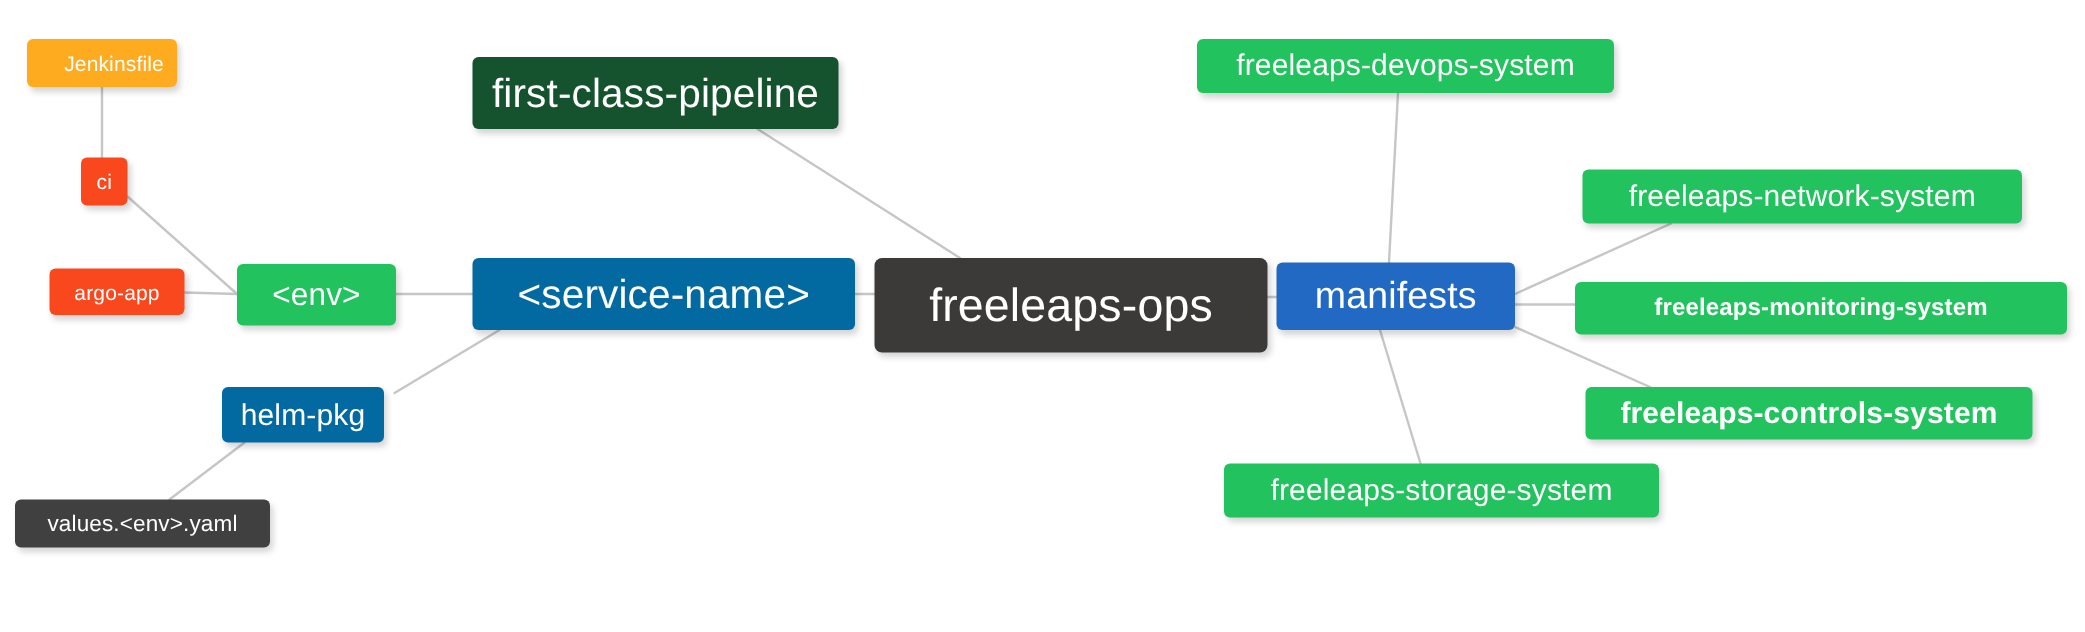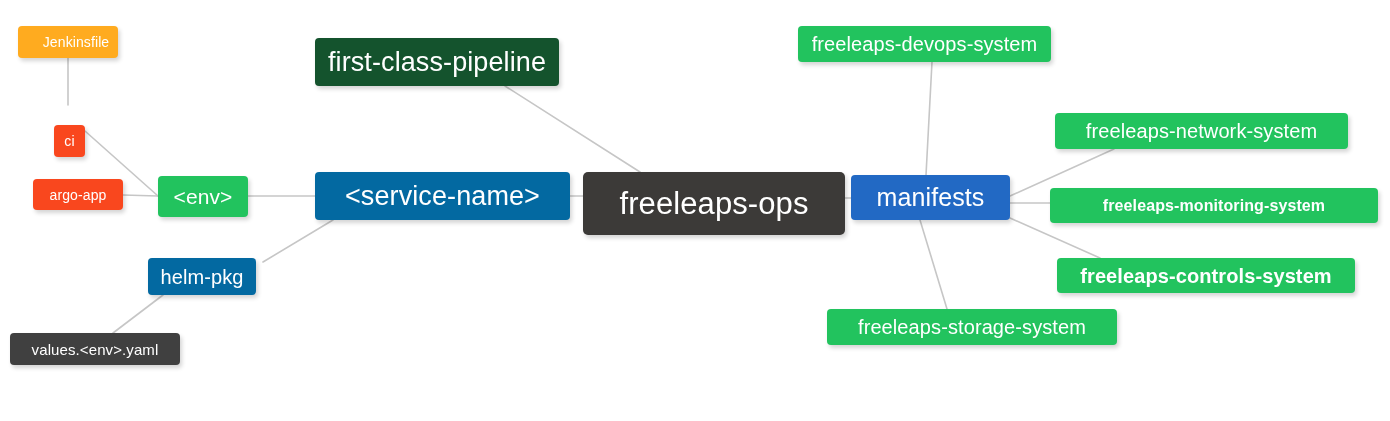--- a/index.html
+++ b/index.html
@@ -62,28 +62,28 @@
       <path d="M 570,196 L 583,196" fill="none" stroke="#c6c6c6" stroke-width="1.6" stroke-linecap="round"></path>
       <path d="M 845,198 L 851,198" fill="none" stroke="#c6c6c6" stroke-width="1.6" stroke-linecap="round"></path>
       <path d="M 926,175 L 932,62" fill="none" stroke="#c6c6c6" stroke-width="1.6" stroke-linecap="round"></path>
       <path d="M 1010,196 L 1114,149" fill="none" stroke="#c6c6c6" stroke-width="1.6" stroke-linecap="round"></path>
       <path d="M 1010,203 L 1050,203" fill="none" stroke="#c6c6c6" stroke-width="1.6" stroke-linecap="round"></path>
       <path d="M 1010,218 L 1100,258" fill="none" stroke="#c6c6c6" stroke-width="1.6" stroke-linecap="round"></path>
       <path d="M 920,220 L 947,309" fill="none" stroke="#c6c6c6" stroke-width="1.6" stroke-linecap="round"></path>
     </svg>
   <div id="node-layer">
       <div class="node" style="left: 18px; top: 26px; width: 100px; height: 32px; background: rgb(255, 171, 31); font-size: 14px; padding-left: 16px;">Jenkinsfile</div>
-      <div class="node" style="left: 54px; top: 105px; width: 31px; height: 32px; background: rgb(249, 71, 30); font-size: 14px; margin-top: 20px;">ci</div>
+      <div class="node" style="left: 54px; top: 105px; width: 31px; height: 32px; background: rgb(249, 71, 30); font-size: 14px;">ci</div>
       <div class="node" style="left: 33px; top: 179px; width: 90px; height: 31px; background: rgb(249, 71, 30); font-size: 14px;">argo-app</div>
-      <div class="node" style="left: 158px; top: 176px; width: 90px; height: 41px; background: rgb(34, 195, 94); font-size: 21px;">&lt;env&gt;</div>
+      <div class="node" style="left: 158px; top: 176px; width: 106px; height: 41px; background: rgb(34, 195, 94); font-size: 21px;">&lt;env&gt;</div>
       <div class="node" style="left: 148px; top: 258px; width: 108px; height: 37px; background: #0369a1; font-size: 20px;">helm-pkg</div>
       <div class="node" style="left: 10px; top: 333px; width: 170px; height: 32px; background: #404040; font-size: 15px;">values.&lt;env&gt;.yaml</div>
       <div class="node" style="left: 315px; top: 38px; width: 244px; height: 48px; background: #14532d; font-size: 27px;">first-class-pipeline</div>
       <div class="node" style="left: 315px; top: 172px; width: 255px; height: 48px; background: #0369a1; font-size: 27px;">&lt;service-name&gt;</div>
       <div class="node root" style="left: 583px; top: 172px; width: 262px; height: 63px; background: rgb(60, 58, 56); font-size: 31px;">freeleaps-ops</div>
       <div class="node" style="left: 851px; top: 175px; width: 159px; height: 45px; background: rgb(34, 105, 196); font-size: 25px;">manifests</div>
-      <div class="node" style="left: 798px; top: 26px; width: 253px; height: 36px; background: rgb(34, 195, 94); font-size: 20px;">freeleaps-devops-system</div>
+      <div class="node" style="left: 798px; top: 26px; width: 278px; height: 36px; background: rgb(34, 195, 94); font-size: 20px;">freeleaps-devops-system</div>
       <div class="node" style="left: 1055px; top: 113px; width: 293px; height: 36px; background: rgb(34, 195, 94); font-size: 20px;">freeleaps-network-system</div>
       <div class="node" style="left: 1050px; top: 188px; width: 328px; height: 35px; background: rgb(34, 195, 94); font-size: 16px; font-weight: bold;">freeleaps-monitoring-system</div>
       <div class="node" style="left: 1057px; top: 258px; width: 298px; height: 35px; background: rgb(34, 195, 94); font-size: 20px; font-weight: bold;">freeleaps-controls-system</div>
-      <div class="node" style="left: 816px; top: 309px; width: 290px; height: 36px; background: rgb(34, 195, 94); font-size: 20px; margin-left: 11px;">freeleaps-storage-system</div>
+      <div class="node" style="left: 816px; top: 309px; width: 290px; height: 36px; background: rgb(34, 195, 94); font-size: 20px;">freeleaps-storage-system</div>
     </div>
 </div>
 
 </body></html>

